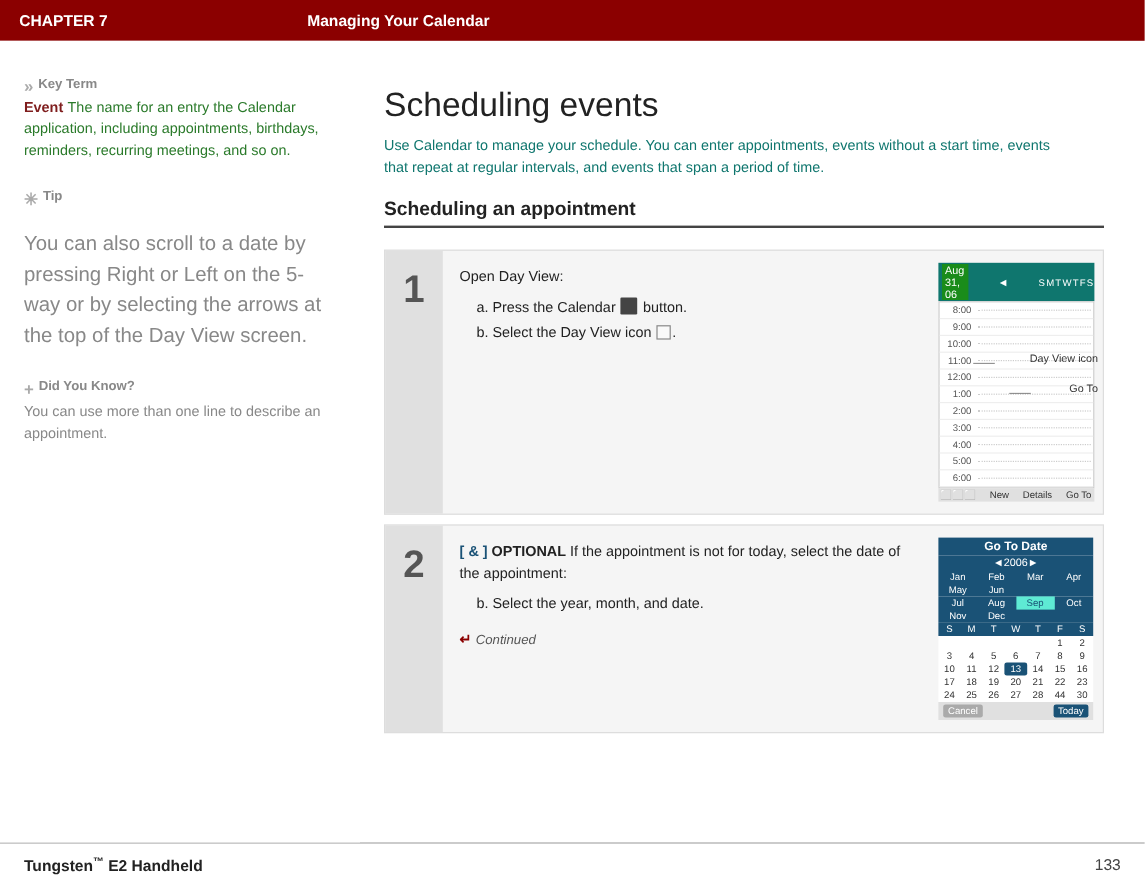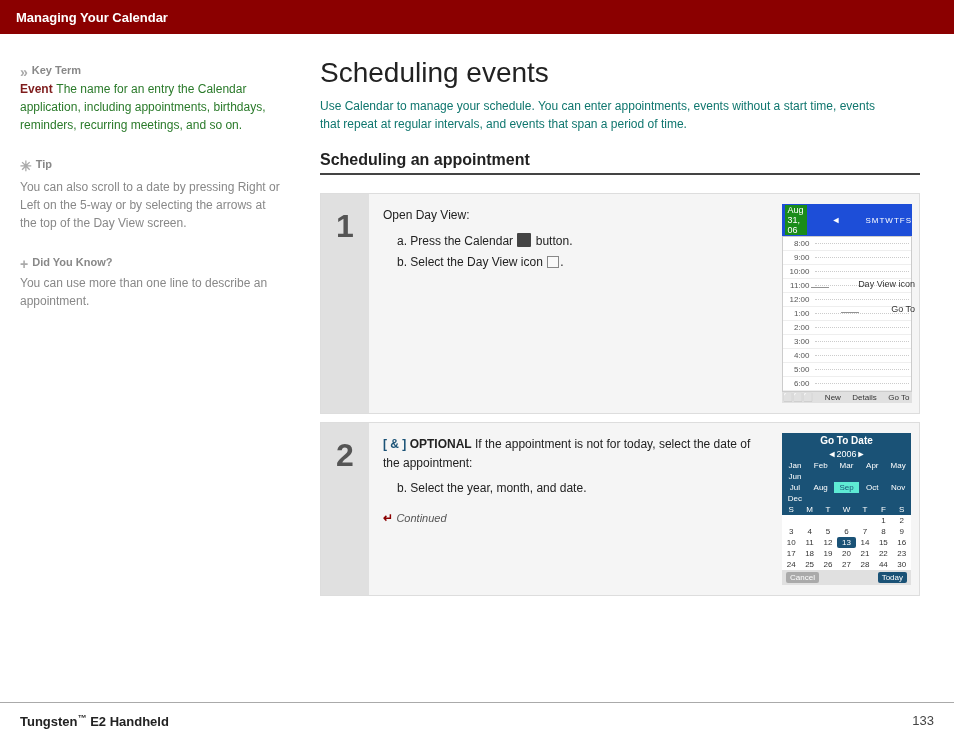--- a/index.html
+++ b/index.html
@@ -68,39 +68,39 @@
       font-size: 12px;
     }
     .sidebar-body {
       color: #2a7a2a;
       font-size: 12px;
       line-height: 1.5;
       margin-top: 2px;
     }
     .sidebar-tip-body {
       color: #888;
-      font-size: 12px;
+      font-size: 17px;
       line-height: 1.5;
-      margin-top: 4px;
+      margin-top: 16px;
     }
     .sidebar-diyk-body {
       color: #888;
       font-size: 12px;
       line-height: 1.5;
       margin-top: 2px;
     }
     .sidebar-header-row {
       display: flex;
       align-items: flex-start;
     }
 
     
     .content-area {
       flex: 1;
-      padding: 23px 30px 20px 20px;
+      padding: 38px 30px 20px 20px;
       overflow: hidden;
     }
     .page-title {
       font-size: 28px;
       font-weight: normal;
       color: #222;
       margin-bottom: 8px;
     }
     .page-intro {
       font-size: 12px;
@@ -164,21 +164,21 @@
       position: relative;
     }
 
     
     .cal1 {
       width: 130px;
       font-size: 9px;
       color: #333;
     }
     .cal1-header {
-      background: #1d4ed8;
+      background: #0f766e;
       color: #fff;
       display: flex;
       align-items: center;
       justify-content: space-between;
       padding: 1px 3px;
       font-size: 9px;
       gap: 25px;
     }
     .cal1-header-date {
       background: #1a8c1a;
@@ -250,21 +250,21 @@
       background: #1a5276;
       color: #fff;
       display: flex;
       align-items: center;
       justify-content: center;
       font-size: 9px;
       padding: 1px 0;
     }
     .cal2-months {
       display: grid;
-      grid-template-columns: repeat(5, 1fr);
+      grid-template-columns: repeat(4, 1fr);
       background: #1a5276;
     }
     .cal2-month {
       color: #fff;
       font-size: 8px;
       text-align: center;
       padding: 1px 0;
     }
     .cal2-month.active {
       background: #5eead4;
@@ -370,20 +370,21 @@
       background: #f9f9f9;
       position: relative;
       top: 2px;
       margin: 0 1px;
     }
   </style>
 </head>
 <body>
 
 <div class="header-bar">
+  <div class="header-chapter">CHAPTER 7</div>
   <div class="header-title">Managing Your Calendar</div>
 </div>
 
 <div class="main-content">
 
   <div class="sidebar">
 
     <div class="sidebar-section">
       <div class="sidebar-header-row">
         <span class="sidebar-icon">»</span>

